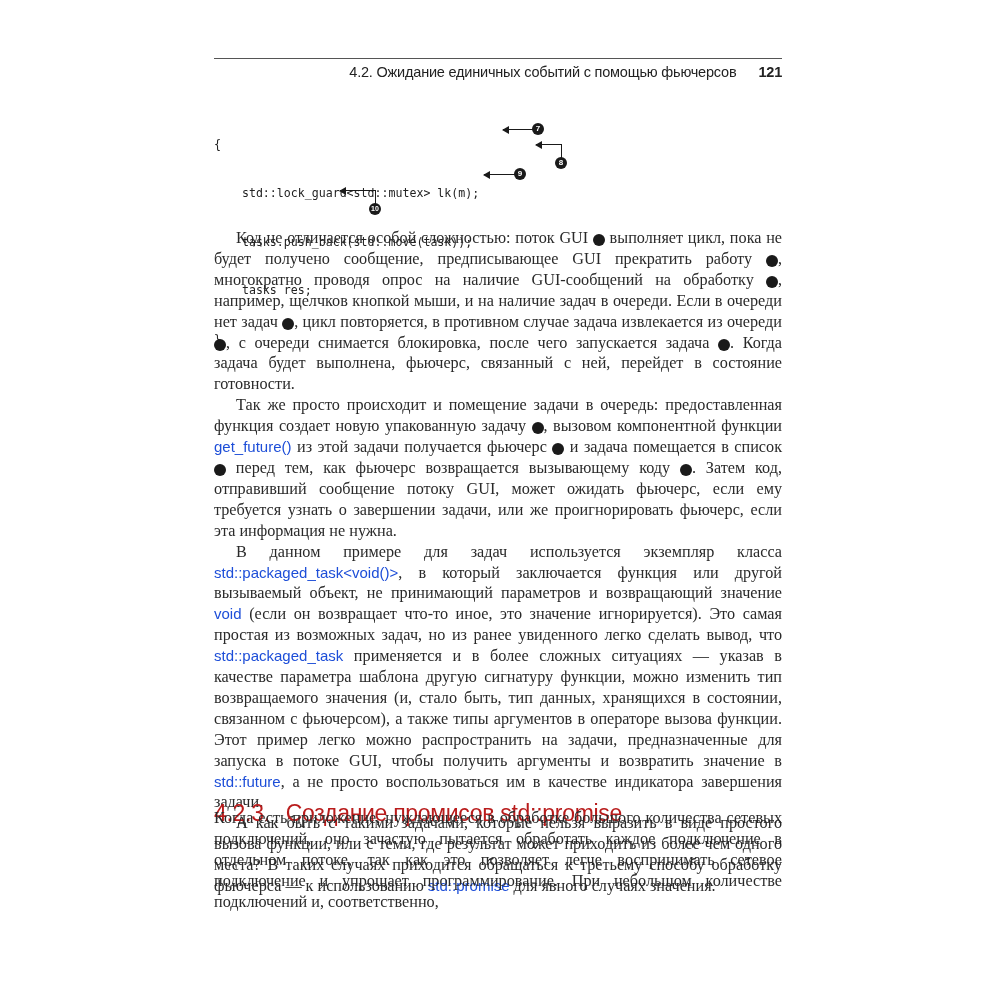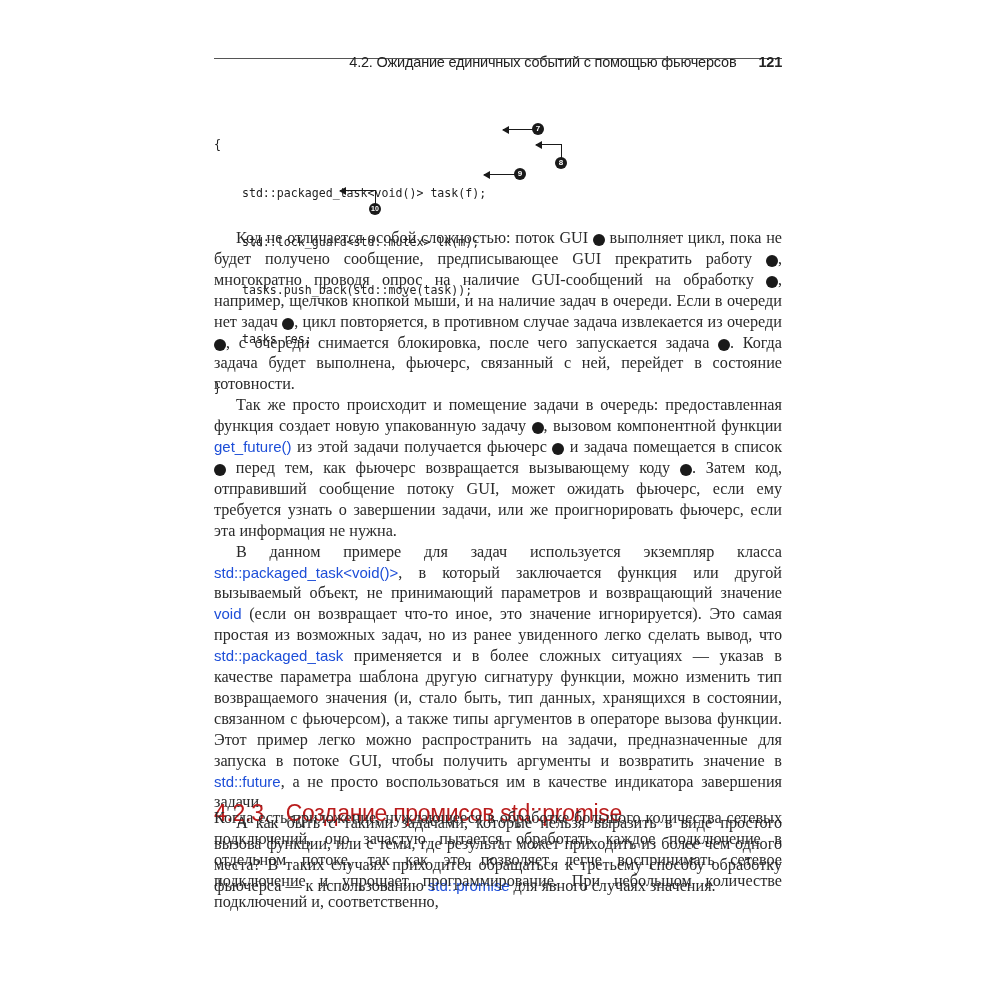--- a/index.html
+++ b/index.html
@@ -1,18 +1,18 @@
 <!DOCTYPE html>
 <html><head>
 <meta charset="utf-8">
 <style>
   html, body { margin: 0; padding: 0; background: #ffffff; }
   body { width: 1000px; height: 1000px; position: relative; overflow: hidden; color: #2a2a2a; }
   .header-rule { position: absolute; left: 214px; top: 58px; width: 568px; height: 0; border-top: 1.5px solid #555; }
-  .running-head { position: absolute; left: 214px; top: 54px; width: 568px; text-align: right;
+  .running-head { position: absolute; left: 214px; top: 64px; width: 568px; text-align: right;
     font-family: "Liberation Sans", "DejaVu Sans", sans-serif; font-size: 14.5px; color: #222; letter-spacing: -0.2px; }
   .running-head .title { margin-right: 22px; }
   .running-head .pageno { font-weight: bold; }
 
   .code { position: absolute; left: 214px; top: 104px; font-family: "DejaVu Sans Mono", "Liberation Mono", monospace;
     font-size: 11.6px; line-height: 16.2px; color: #222; white-space: pre; }
   .code .line { display: block; height: 16.2px; }
 
   .marker { display: inline-block; width: 12px; height: 12px; border-radius: 50%; background: #1a1a1a; color: #fff;
     font-family: "Liberation Sans", "DejaVu Sans", sans-serif; font-size: 8px; font-weight: bold; line-height: 12px;
@@ -36,21 +36,20 @@
 </head>
 <body>
 
 <div class="header-rule"></div>
 <div class="running-head">
   <span class="title">4.2. Ожидание единичных событий с помощью фьючерсов</span><span class="pageno">121</span>
 </div>
 
 <div class="code">
   <span class="line">{</span>
-  <span class="line">    std::packaged_task&lt;void()&gt; task(f);</span>
   <span class="line">    std::lock_guard&lt;std::mutex&gt; lk(m);</span>
   <span class="line">    tasks.push_back(std::move(task));</span>
   <span class="line">    tasks res;</span>
   <span class="line">}</span>
 </div>
 
 <div class="arrow" style="left:503px; top:129px; width:31px;"></div>
 <span class="marker abs" style="left:532px; top:123px;">7</span>
 
 <div class="arrow" style="left:536px; top:144px; width:26px;"></div>

